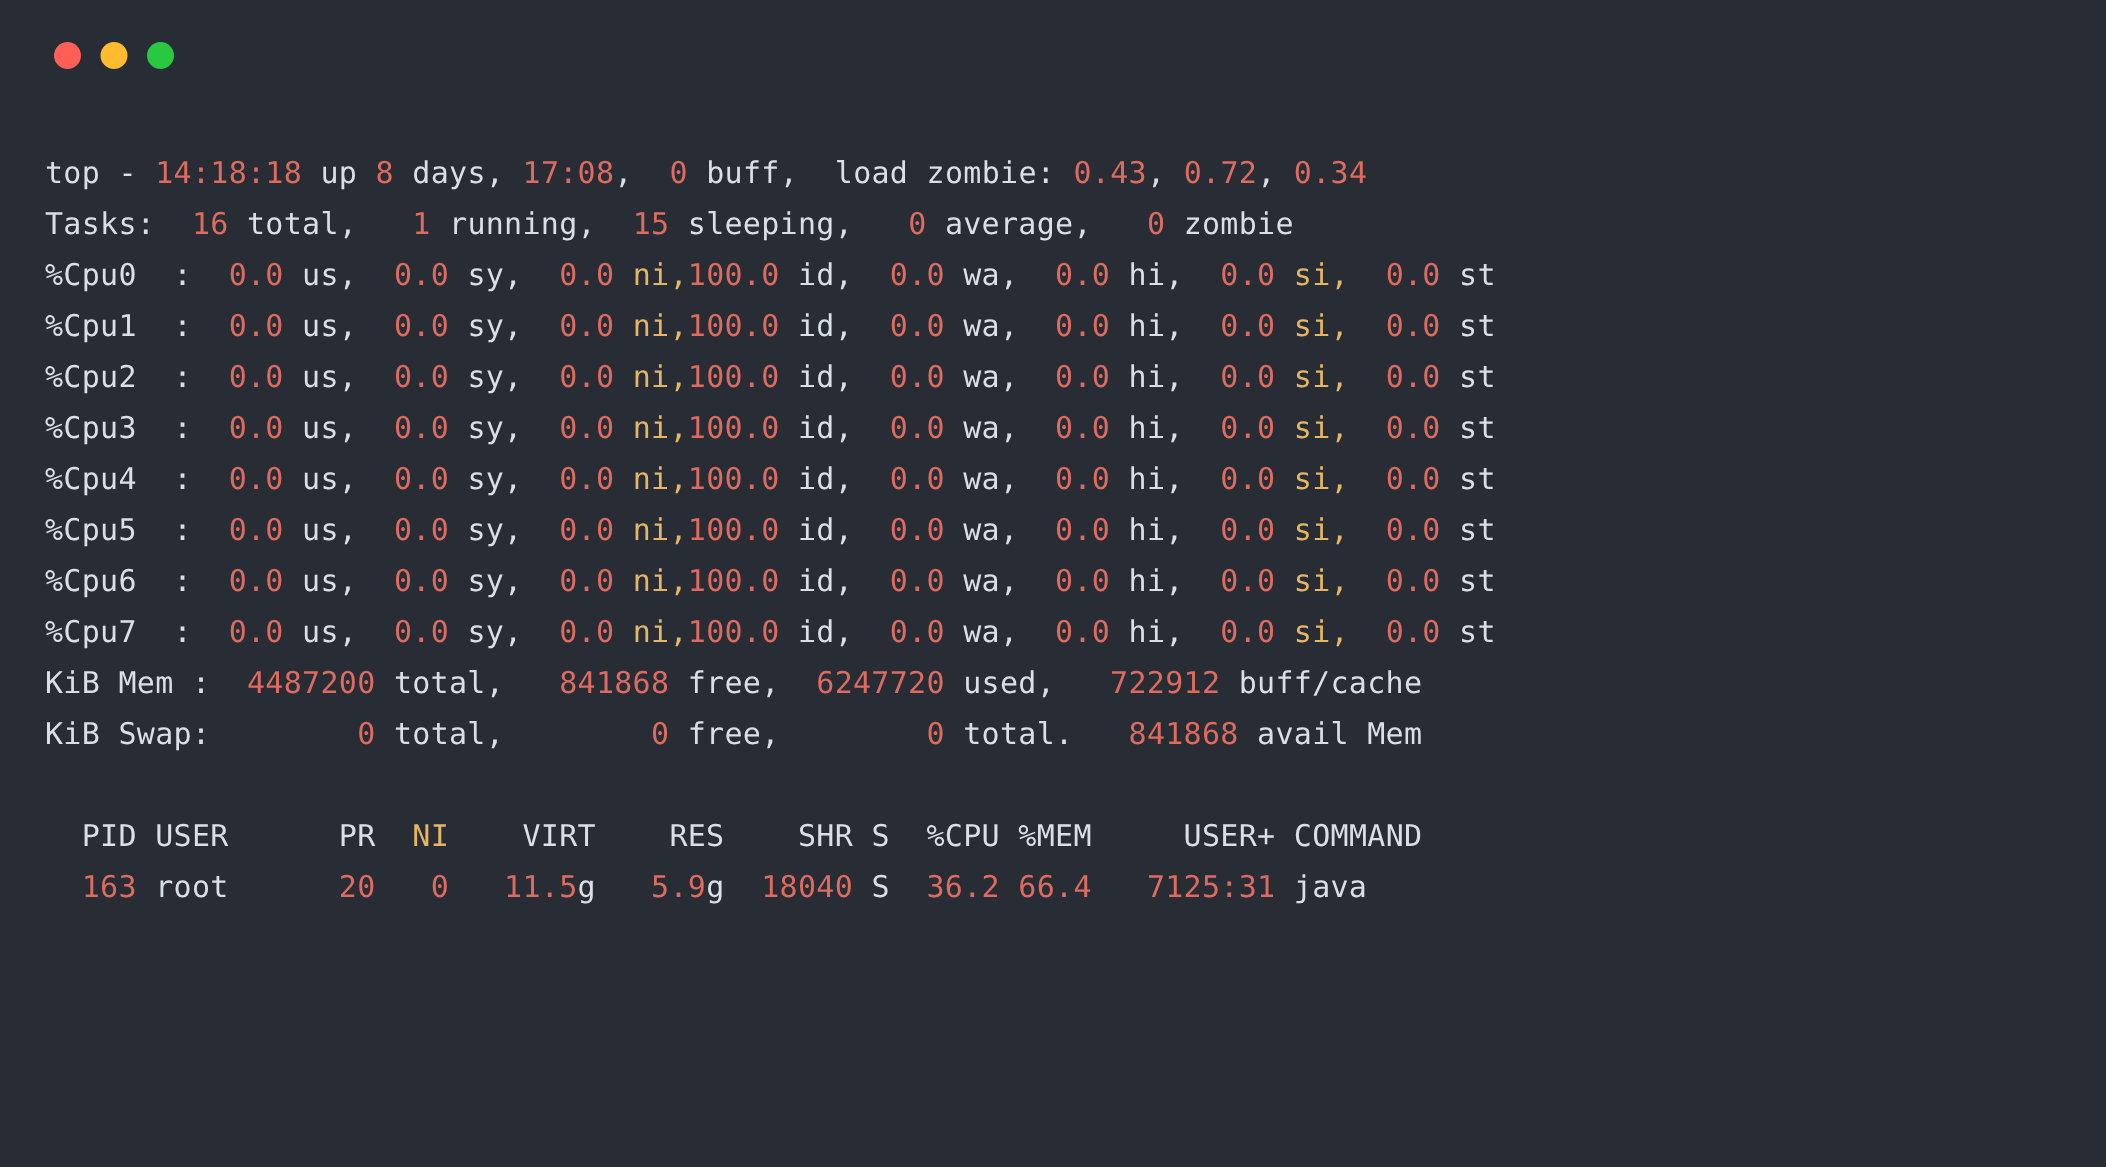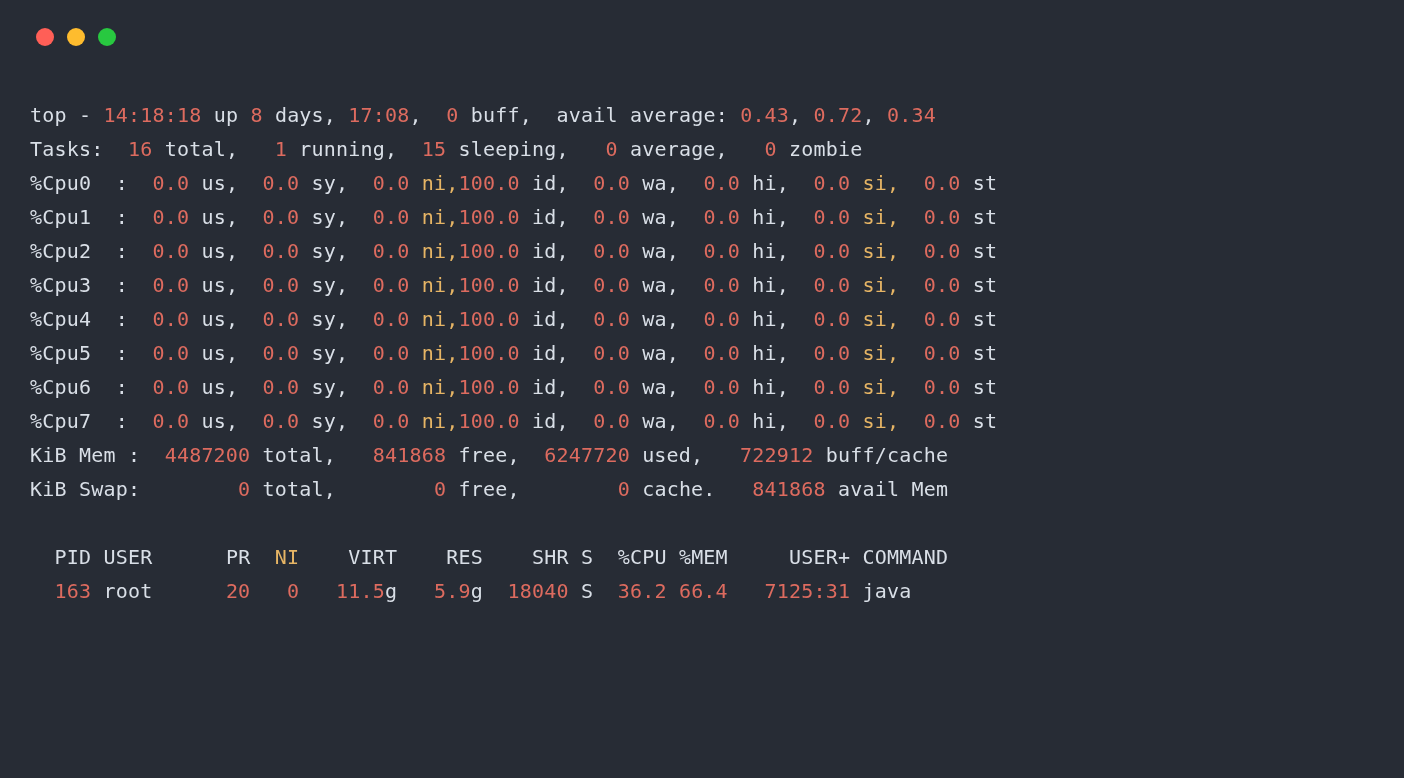--- a/index.html
+++ b/index.html
@@ -33,28 +33,28 @@
 </style>
 </head>
 <body>
 
 <div class="traffic">
   <div class="dot r"></div>
   <div class="dot y"></div>
   <div class="dot g"></div>
 </div>
 
-<pre><span><span>top</span> - <span class="n">14:18:18</span> <span>up</span> <span class="n">8</span> <span>days,</span> <span class="n">17:08</span>,  <span class="n">0</span> <span>buff,</span>  <span>avail average:</span> <span class="n">0.43</span>, <span class="n">0.72</span>, <span class="n">0.34</span></span>
+<pre><span><span>top</span> - <span class="n">14:18:18</span> <span>up</span> <span class="n">8</span> <span>days,</span> <span class="n">17:08</span>,  <span class="n">0</span> <span>buff,</span>  <span>load zombie:</span> <span class="n">0.43</span>, <span class="n">0.72</span>, <span class="n">0.34</span></span>
 <span><span>Tasks:</span>  <span class="n">16</span> <span>total,</span>   <span class="n">1</span> <span>running,</span>  <span class="n">15</span> <span>sleeping,</span>   <span class="n">0</span> <span>average,</span>   <span class="n">0</span> <span>zombie</span></span>
 <span id="cpu-lines"><span>%Cpu0  :  <span class="n">0.0</span> us,  <span class="n">0.0</span> sy,  <span class="n">0.0</span> <span class="k">ni,</span><span class="n">100.0</span> id,  <span class="n">0.0</span> wa,  <span class="n">0.0</span> hi,  <span class="n">0.0</span> <span class="k">si,</span>  <span class="n">0.0</span> st</span>
 <span>%Cpu1  :  <span class="n">0.0</span> us,  <span class="n">0.0</span> sy,  <span class="n">0.0</span> <span class="k">ni,</span><span class="n">100.0</span> id,  <span class="n">0.0</span> wa,  <span class="n">0.0</span> hi,  <span class="n">0.0</span> <span class="k">si,</span>  <span class="n">0.0</span> st</span>
 <span>%Cpu2  :  <span class="n">0.0</span> us,  <span class="n">0.0</span> sy,  <span class="n">0.0</span> <span class="k">ni,</span><span class="n">100.0</span> id,  <span class="n">0.0</span> wa,  <span class="n">0.0</span> hi,  <span class="n">0.0</span> <span class="k">si,</span>  <span class="n">0.0</span> st</span>
 <span>%Cpu3  :  <span class="n">0.0</span> us,  <span class="n">0.0</span> sy,  <span class="n">0.0</span> <span class="k">ni,</span><span class="n">100.0</span> id,  <span class="n">0.0</span> wa,  <span class="n">0.0</span> hi,  <span class="n">0.0</span> <span class="k">si,</span>  <span class="n">0.0</span> st</span>
 <span>%Cpu4  :  <span class="n">0.0</span> us,  <span class="n">0.0</span> sy,  <span class="n">0.0</span> <span class="k">ni,</span><span class="n">100.0</span> id,  <span class="n">0.0</span> wa,  <span class="n">0.0</span> hi,  <span class="n">0.0</span> <span class="k">si,</span>  <span class="n">0.0</span> st</span>
 <span>%Cpu5  :  <span class="n">0.0</span> us,  <span class="n">0.0</span> sy,  <span class="n">0.0</span> <span class="k">ni,</span><span class="n">100.0</span> id,  <span class="n">0.0</span> wa,  <span class="n">0.0</span> hi,  <span class="n">0.0</span> <span class="k">si,</span>  <span class="n">0.0</span> st</span>
 <span>%Cpu6  :  <span class="n">0.0</span> us,  <span class="n">0.0</span> sy,  <span class="n">0.0</span> <span class="k">ni,</span><span class="n">100.0</span> id,  <span class="n">0.0</span> wa,  <span class="n">0.0</span> hi,  <span class="n">0.0</span> <span class="k">si,</span>  <span class="n">0.0</span> st</span>
 <span>%Cpu7  :  <span class="n">0.0</span> us,  <span class="n">0.0</span> sy,  <span class="n">0.0</span> <span class="k">ni,</span><span class="n">100.0</span> id,  <span class="n">0.0</span> wa,  <span class="n">0.0</span> hi,  <span class="n">0.0</span> <span class="k">si,</span>  <span class="n">0.0</span> st</span>
 </span><span><span>KiB Mem :</span>  <span class="n">4487200</span> <span>total,</span>   <span class="n">841868</span> <span>free,</span>  <span class="n">6247720</span> <span>used,</span>   <span class="n">722912</span> <span>buff/cache</span></span>
-<span><span>KiB Swap:</span>        <span class="n">0</span> <span>total,</span>        <span class="n">0</span> <span>free,</span>        <span class="n">0</span> <span>cache.</span>   <span class="n">841868</span> <span>avail Mem</span></span>
+<span><span>KiB Swap:</span>        <span class="n">0</span> <span>total,</span>        <span class="n">0</span> <span>free,</span>        <span class="n">0</span> <span>total.</span>   <span class="n">841868</span> <span>avail Mem</span></span>
 
 <span>  <span>PID</span> <span>USER</span>      <span>PR</span>  <span class="k">NI</span>    <span>VIRT</span>    <span>RES</span>    <span>SHR</span> <span>S</span>  <span>%CPU</span> <span>%MEM</span>     <span>USER+</span> <span>COMMAND</span></span>
 <span id="proc-rows"><span>  <span class="n">163</span> root      <span class="n">20</span>   <span class="n">0</span>   <span class="n">11.5</span>g   <span class="n">5.9</span>g  <span class="n">18040</span> S  <span class="n">36.2</span> <span class="n">66.4</span>   <span class="n">7125:31</span> java</span>
 </span></pre>
 
 </body></html>

